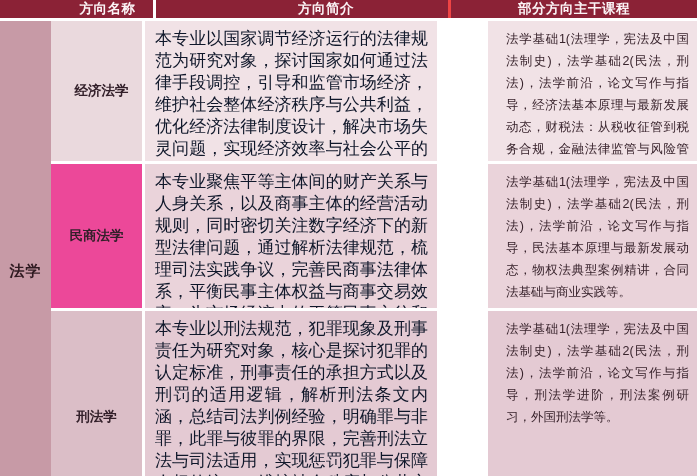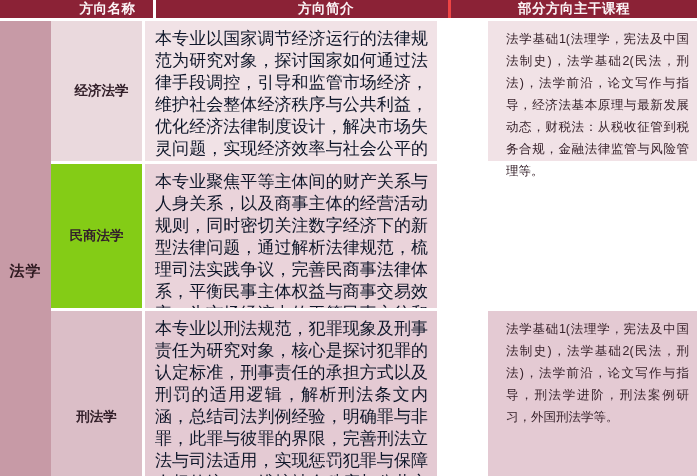--- a/index.html
+++ b/index.html
@@ -92,21 +92,21 @@
     color: #38232c;
     text-align: justify;
     margin-left: 48px;
   }
 
   
   .r1 .cell-name    { background: #ead9dd; padding-left: 10px; }
   .r1 .cell-intro,
   .r1 .cell-courses { background: #f1e2e6; }
 
-  .r2 .cell-name    { background: #84cc16; }
+  .r2 .cell-name    { background: #ec4899; }
   .r2 .cell-intro,
   .r2 .cell-courses { background: #ead3da; }
 
   .r3 .cell-name    { background: #dbbec7; }
   .r3 .cell-intro,
   .r3 .cell-courses { background: #e4cad3; }
 </style>
 </head>
 <body>
 
@@ -127,20 +127,21 @@
 
       <div class="trow r1">
         <div class="cell-name">经济法学</div>
         <div class="cell-intro">本专业以国家调节经济运行的法律规范为研究对象，探讨国家如何通过法律手段调控，引导和监管市场经济，维护社会整体经济秩序与公共利益，优化经济法律制度设计，解决市场失灵问题，实现经济效率与社会公平的平衡，保障市场经济健康可持续发展。</div>
         <div class="cell-courses">法学基础1(法理学，宪法及中国法制史)，法学基础2(民法，刑法)，法学前沿，论文写作与指导，经济法基本原理与最新发展动态，财税法：从税收征管到税务合规，金融法律监管与风险管理等。</div>
       </div>
 
       <div class="trow r2">
         <div class="cell-name">民商法学</div>
         <div class="cell-intro">本专业聚焦平等主体间的财产关系与人身关系，以及商事主体的经营活动规则，同时密切关注数字经济下的新型法律问题，通过解析法律规范，梳理司法实践争议，完善民商事法律体系，平衡民事主体权益与商事交易效率，为市场经济中的平等民事交往和有序商事活动提供理论支撑与制度建议。</div>
+        <div class="cell-courses">法学基础1(法理学，宪法及中国法制史)，法学基础2(民法，刑法)，法学前沿，论文写作与指导，民法基本原理与最新发展动态，物权法典型案例精讲，合同法基础与商业实践等。</div>
       </div>
 
       <div class="trow r3">
         <div class="cell-name">刑法学</div>
         <div class="cell-intro">本专业以刑法规范，犯罪现象及刑事责任为研究对象，核心是探讨犯罪的认定标准，刑事责任的承担方式以及刑罚的适用逻辑，解析刑法条文内涵，总结司法判例经验，明确罪与非罪，此罪与彼罪的界限，完善刑法立法与司法适用，实现惩罚犯罪与保障人权的统一，维护社会秩序与公共安全。</div>
         <div class="cell-courses">法学基础1(法理学，宪法及中国法制史)，法学基础2(民法，刑法)，法学前沿，论文写作与指导，刑法学进阶，刑法案例研习，外国刑法学等。</div>
       </div>
 
     </div>
   </div>

